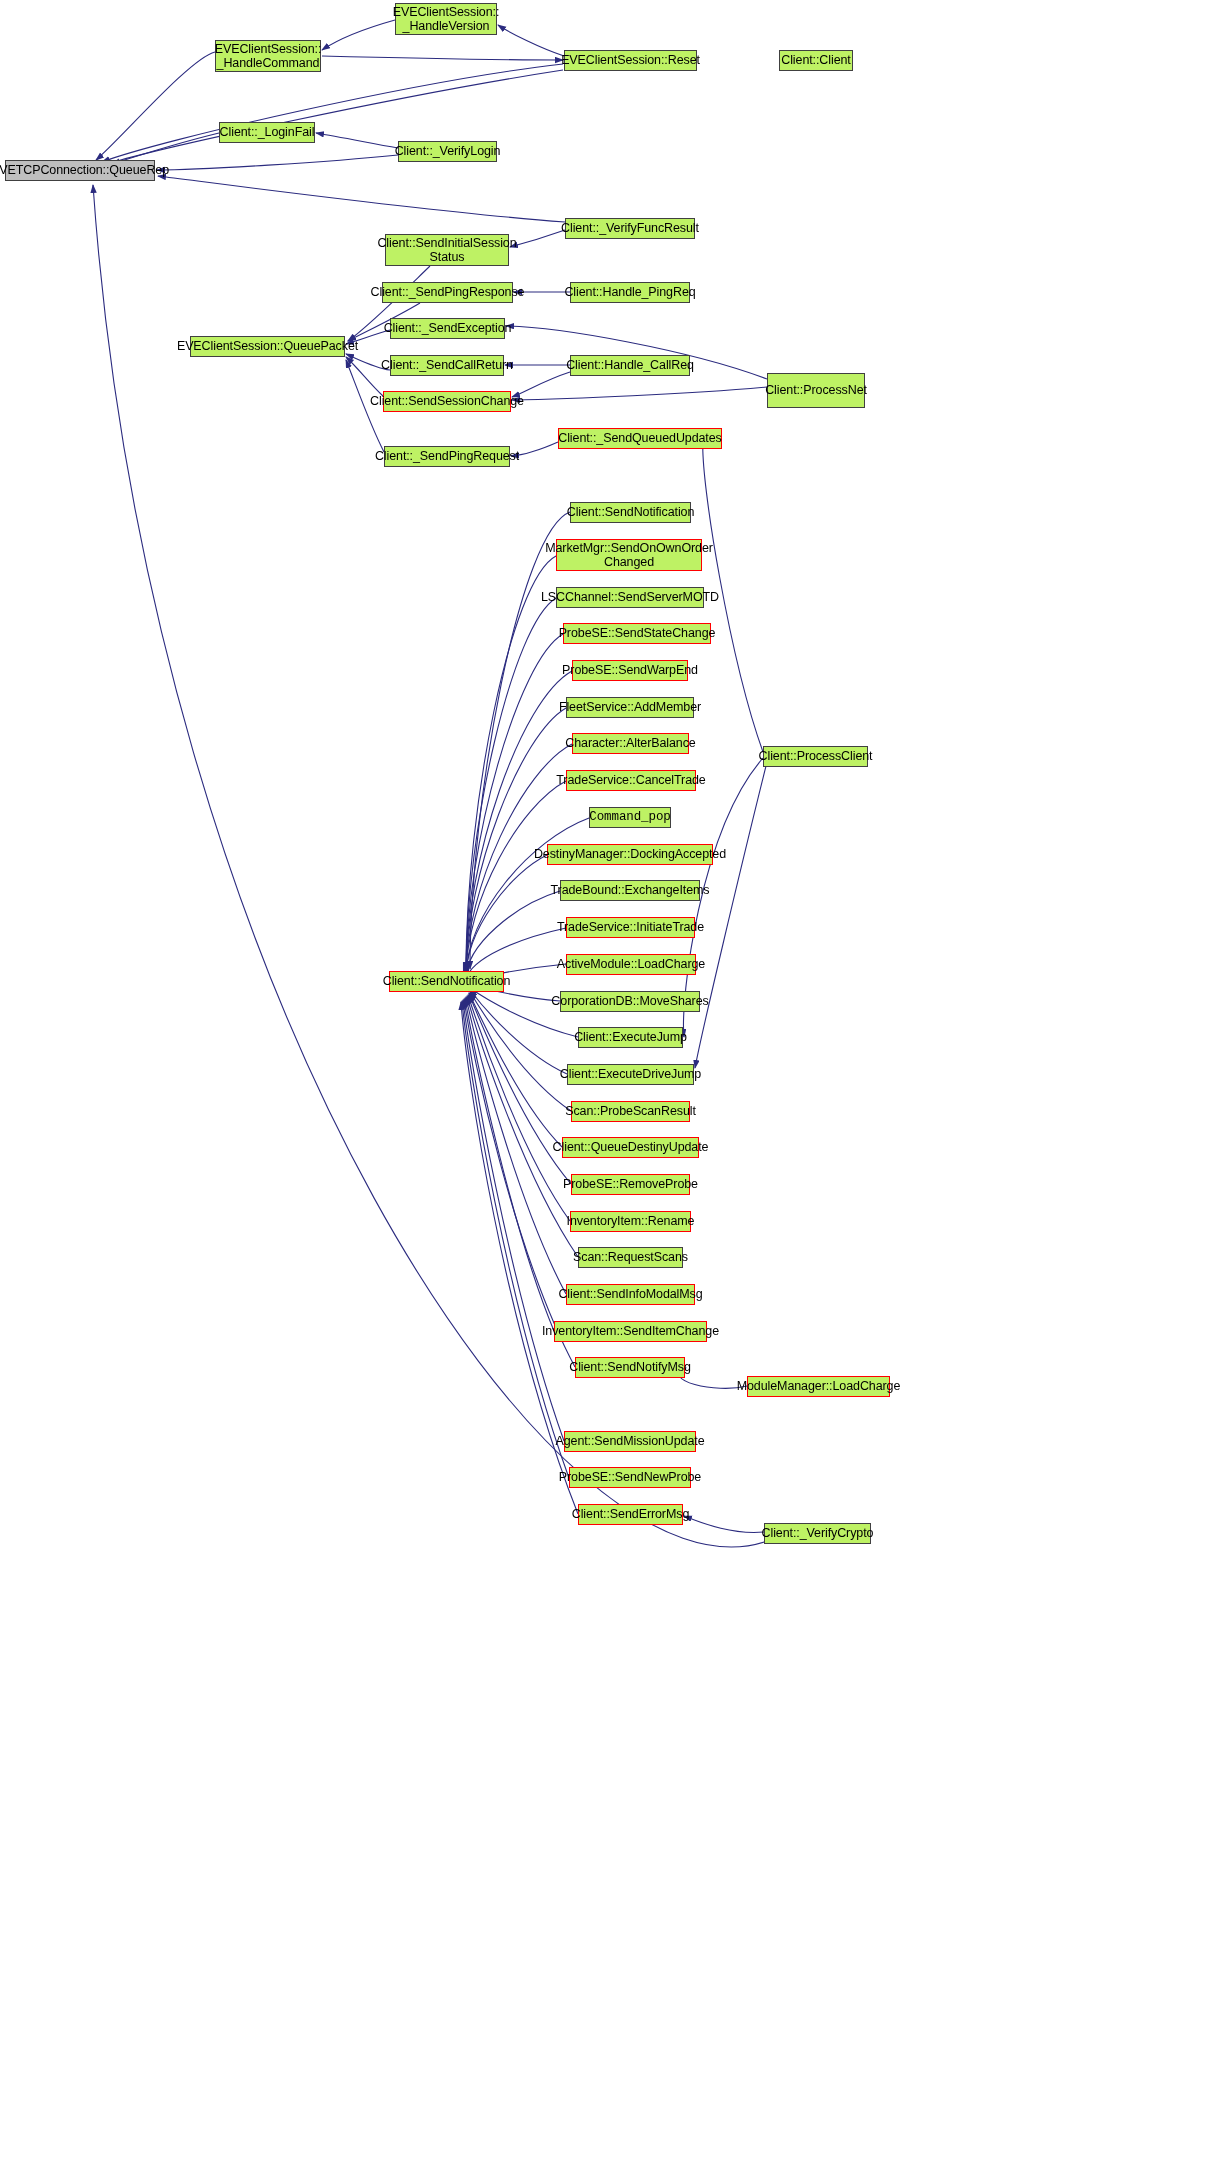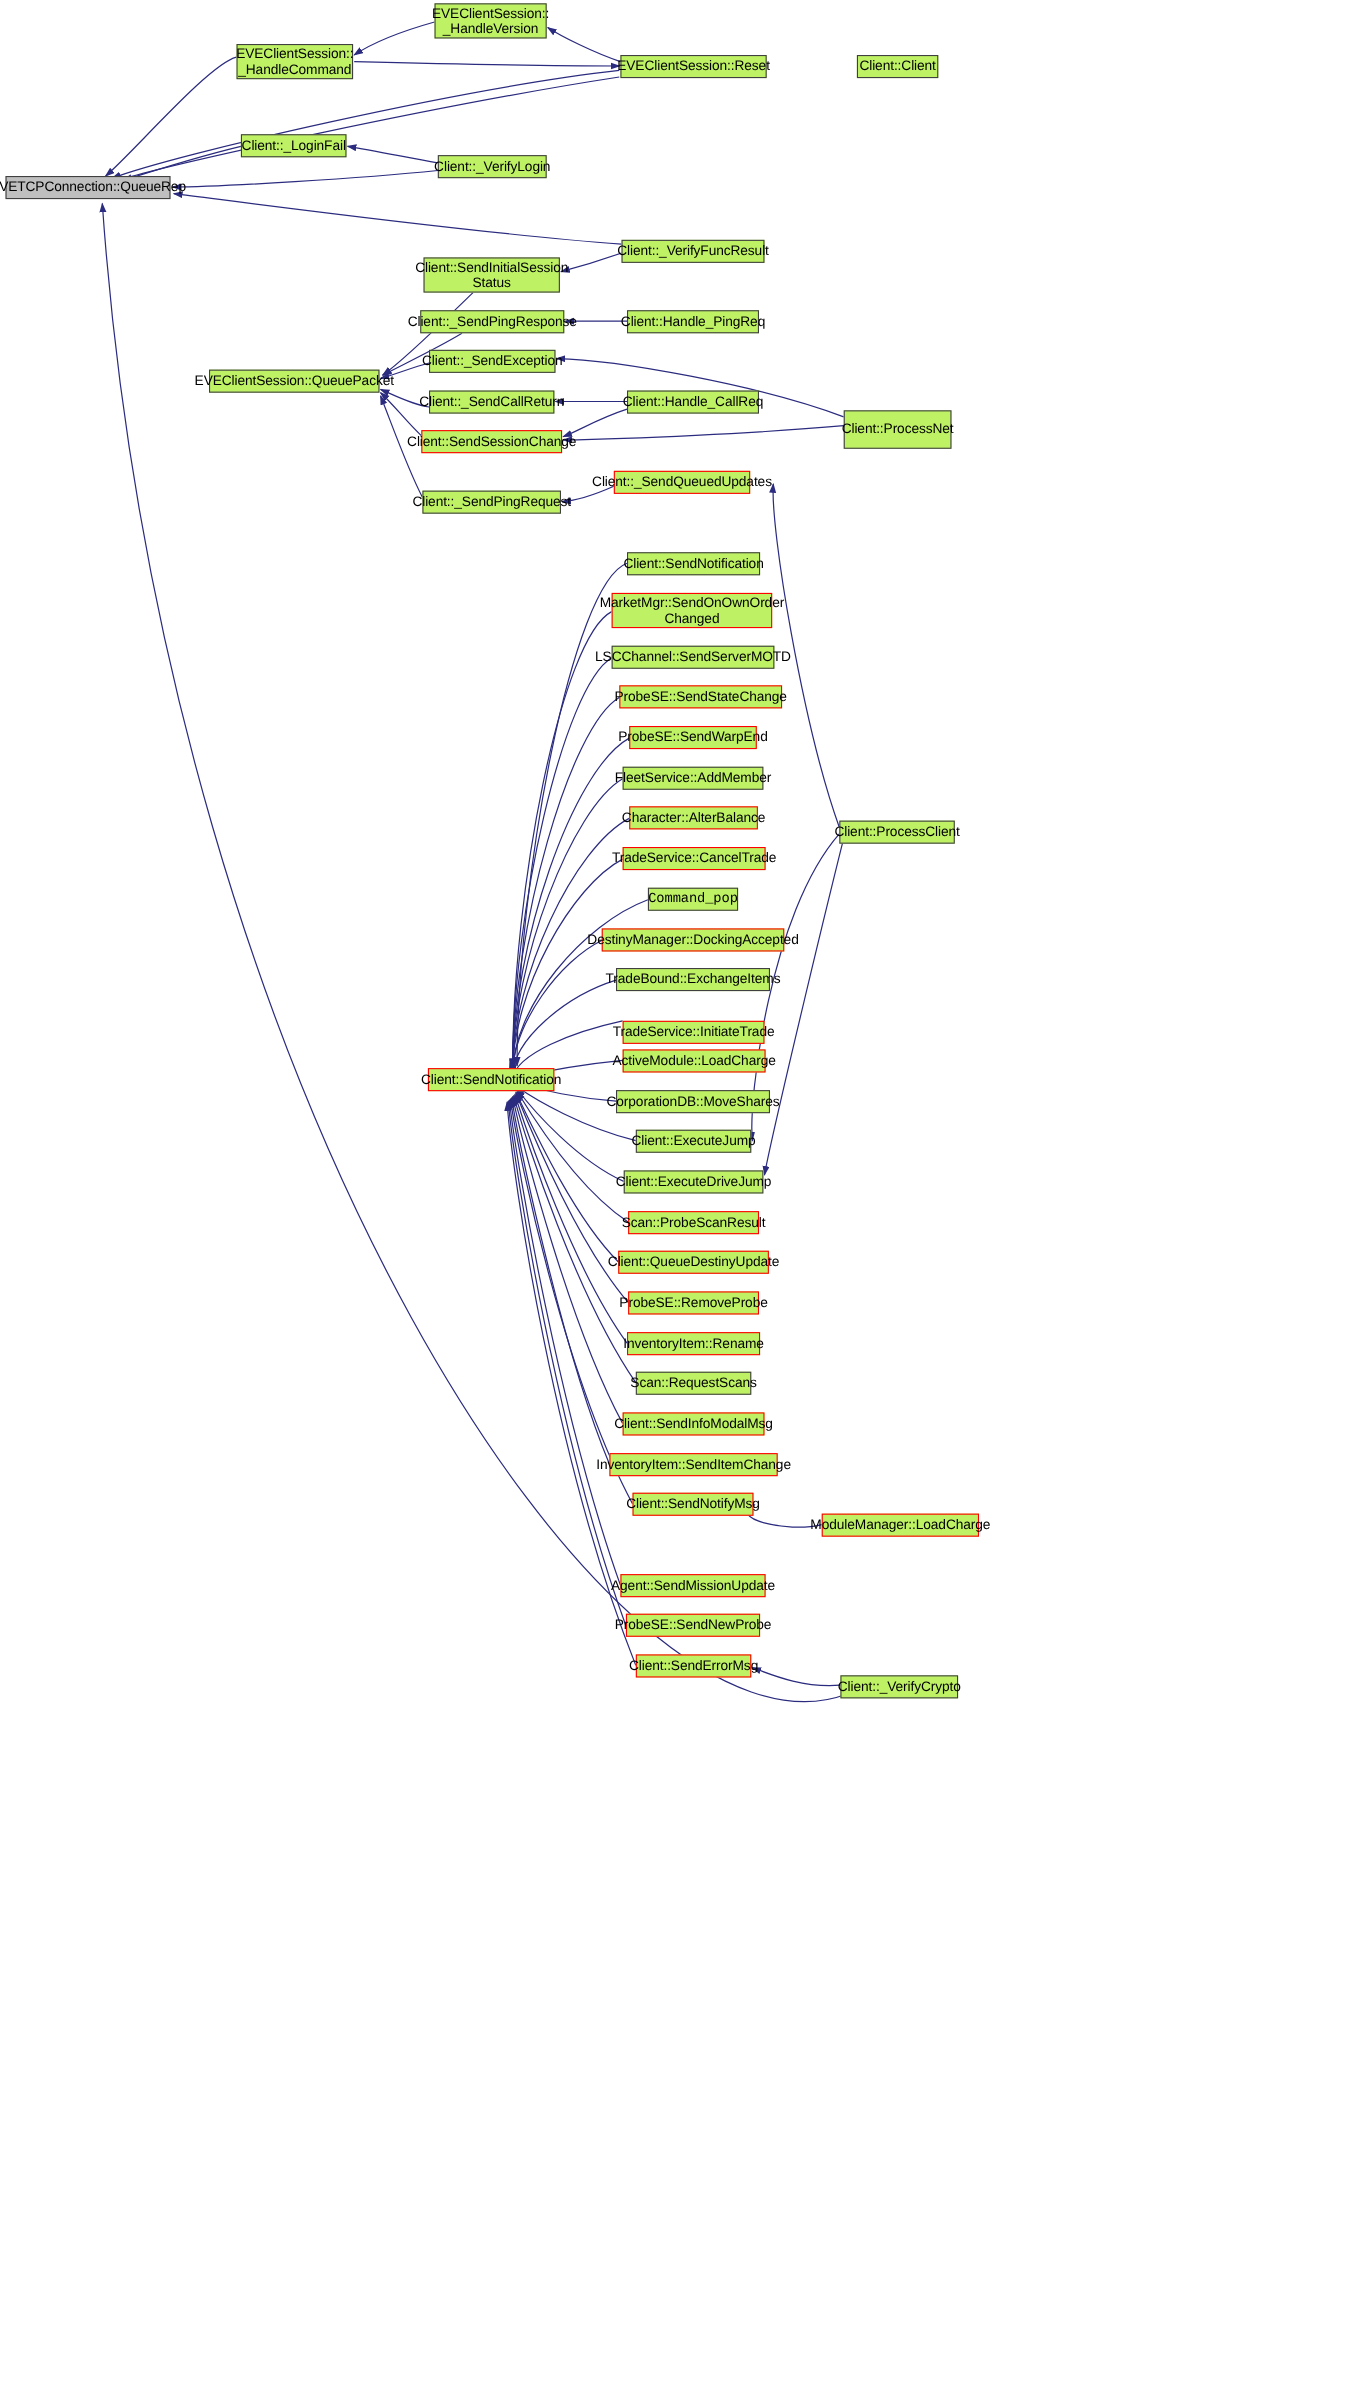--- a/index.html
+++ b/index.html
@@ -113,35 +113,35 @@
     <div class="node" style="left: 385px; top: 234px; width: 124px; height: 32px;">Client::SendInitialSession
 Status</div>
     <div class="node" style="left: 382px; top: 282px; width: 131px; height: 21px;">Client::_SendPingResponse</div>
     <div class="node" style="left: 570px; top: 282px; width: 120px; height: 21px;">Client::Handle_PingReq</div>
     <div class="node" style="left: 190px; top: 336px; width: 155px; height: 21px;">EVEClientSession::QueuePacket</div>
     <div class="node" style="left: 390px; top: 318px; width: 115px; height: 21px;">Client::_SendException</div>
     <div class="node" style="left: 390px; top: 355px; width: 114px; height: 21px;">Client::_SendCallReturn</div>
     <div class="node" style="left: 570px; top: 355px; width: 120px; height: 21px;">Client::Handle_CallReq</div>
     <div class="node red" style="left: 383px; top: 391px; width: 128px; height: 21px;">Client::SendSessionChange</div>
     <div class="node" style="left: 767px; top: 373px; width: 98px; height: 35px;">Client::ProcessNet</div>
-    <div class="node red" style="left: 558px; top: 428px; width: 124px; height: 21px;">Client::_SendQueuedUpdates</div>
+    <div class="node red" style="left: 558px; top: 428px; width: 164px; height: 21px;">Client::_SendQueuedUpdates</div>
     <div class="node" style="left: 384px; top: 446px; width: 126px; height: 21px;">Client::_SendPingRequest</div>
     <div class="node" style="left: 570px; top: 502px; width: 121px; height: 21px;">Client::SendNotification</div>
     <div class="node red" style="left: 556px; top: 539px; width: 146px; height: 32px;">MarketMgr::SendOnOwnOrder
 Changed</div>
     <div class="node" style="left: 556px; top: 587px; width: 148px; height: 21px;">LSCChannel::SendServerMOTD</div>
     <div class="node red" style="left: 563px; top: 623px; width: 148px; height: 21px;">ProbeSE::SendStateChange</div>
     <div class="node red" style="left: 572px; top: 660px; width: 116px; height: 21px;">ProbeSE::SendWarpEnd</div>
     <div class="node" style="left: 566px; top: 697px; width: 128px; height: 21px;">FleetService::AddMember</div>
     <div class="node red" style="left: 572px; top: 733px; width: 117px; height: 21px;">Character::AlterBalance</div>
     <div class="node red" style="left: 566px; top: 770px; width: 130px; height: 21px;">TradeService::CancelTrade</div>
     <div class="node" style="left: 589px; top: 807px; width: 82px; height: 21px; font-family: Liberation Mono, monospace;">Command_pop</div>
     <div class="node red" style="left: 547px; top: 844px; width: 166px; height: 21px;">DestinyManager::DockingAccepted</div>
     <div class="node" style="left: 560px; top: 880px; width: 140px; height: 21px;">TradeBound::ExchangeItems</div>
-    <div class="node red" style="left: 566px; top: 917px; width: 129px; height: 21px; margin-top: 11px;">TradeService::InitiateTrade</div>
+    <div class="node red" style="left: 566px; top: 917px; width: 129px; height: 21px;">TradeService::InitiateTrade</div>
     <div class="node red" style="left: 566px; top: 954px; width: 130px; height: 21px;">ActiveModule::LoadCharge</div>
     <div class="node" style="left: 560px; top: 991px; width: 140px; height: 21px;">CorporationDB::MoveShares</div>
     <div class="node red" style="left: 389px; top: 971px; width: 115px; height: 21px;">Client::SendNotification</div>
     <div class="node" style="left: 578px; top: 1027px; width: 105px; height: 21px;">Client::ExecuteJump</div>
     <div class="node" style="left: 763px; top: 746px; width: 105px; height: 21px;">Client::ProcessClient</div>
     <div class="node" style="left: 567px; top: 1064px; width: 127px; height: 21px;">Client::ExecuteDriveJump</div>
     <div class="node red" style="left: 571px; top: 1101px; width: 119px; height: 21px;">Scan::ProbeScanResult</div>
     <div class="node red" style="left: 562px; top: 1137px; width: 137px; height: 21px;">Client::QueueDestinyUpdate</div>
     <div class="node red" style="left: 571px; top: 1174px; width: 119px; height: 21px;">ProbeSE::RemoveProbe</div>
     <div class="node red" style="left: 570px; top: 1211px; width: 121px; height: 21px;">InventoryItem::Rename</div>

